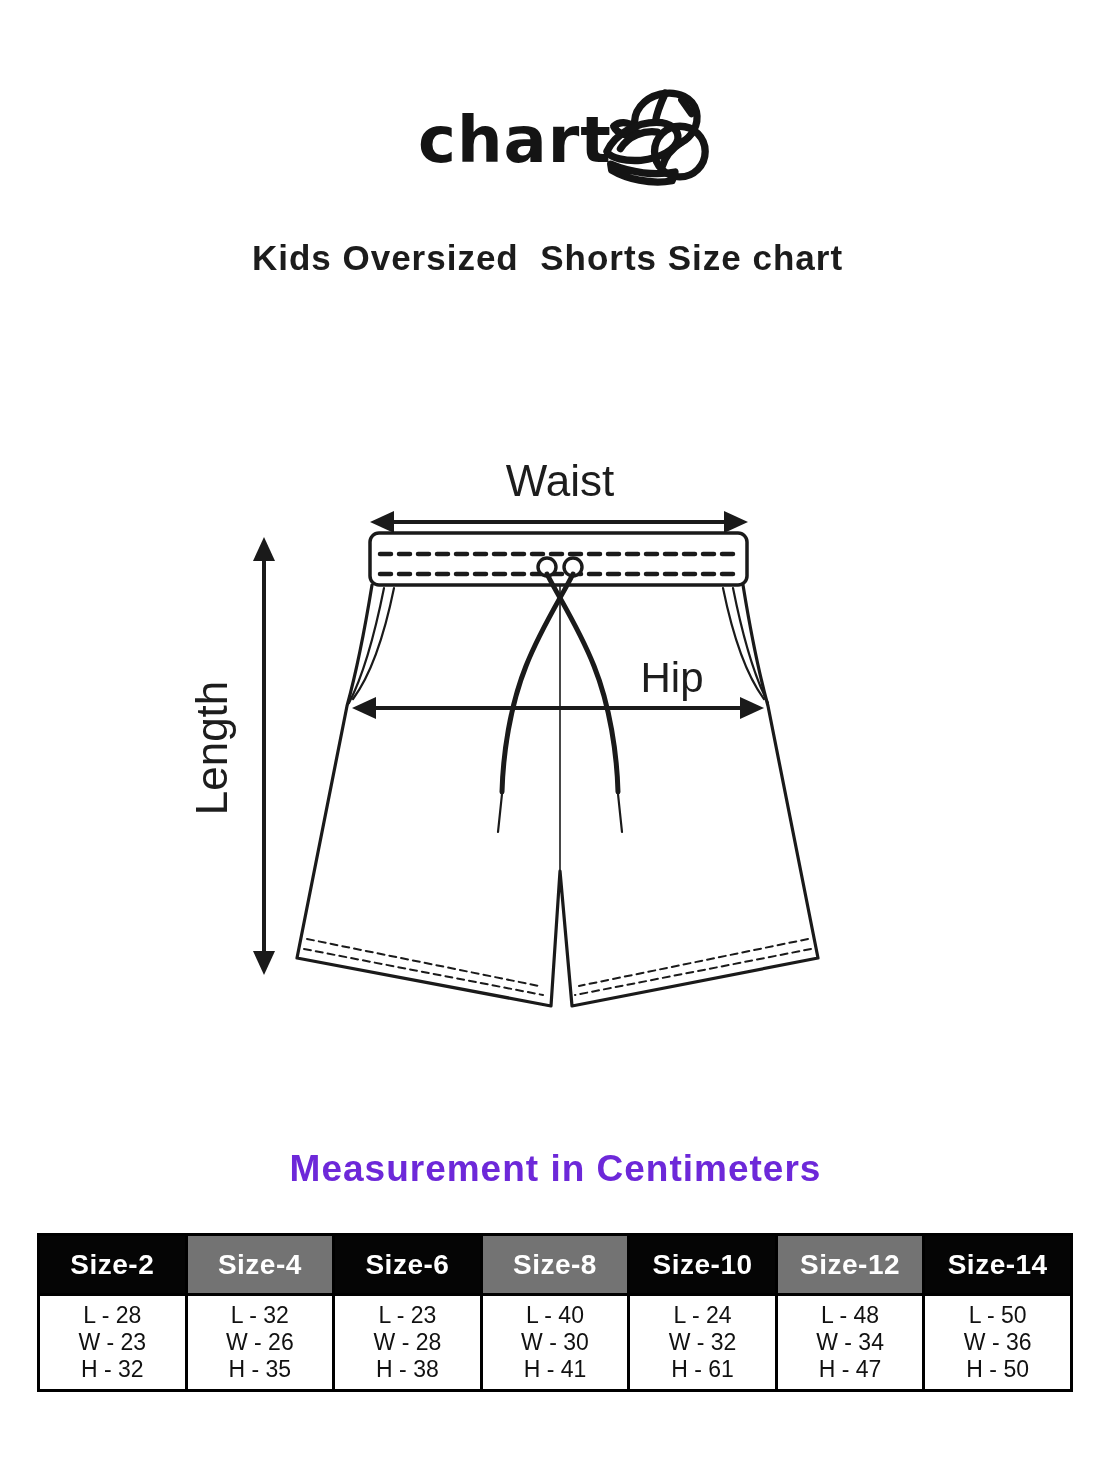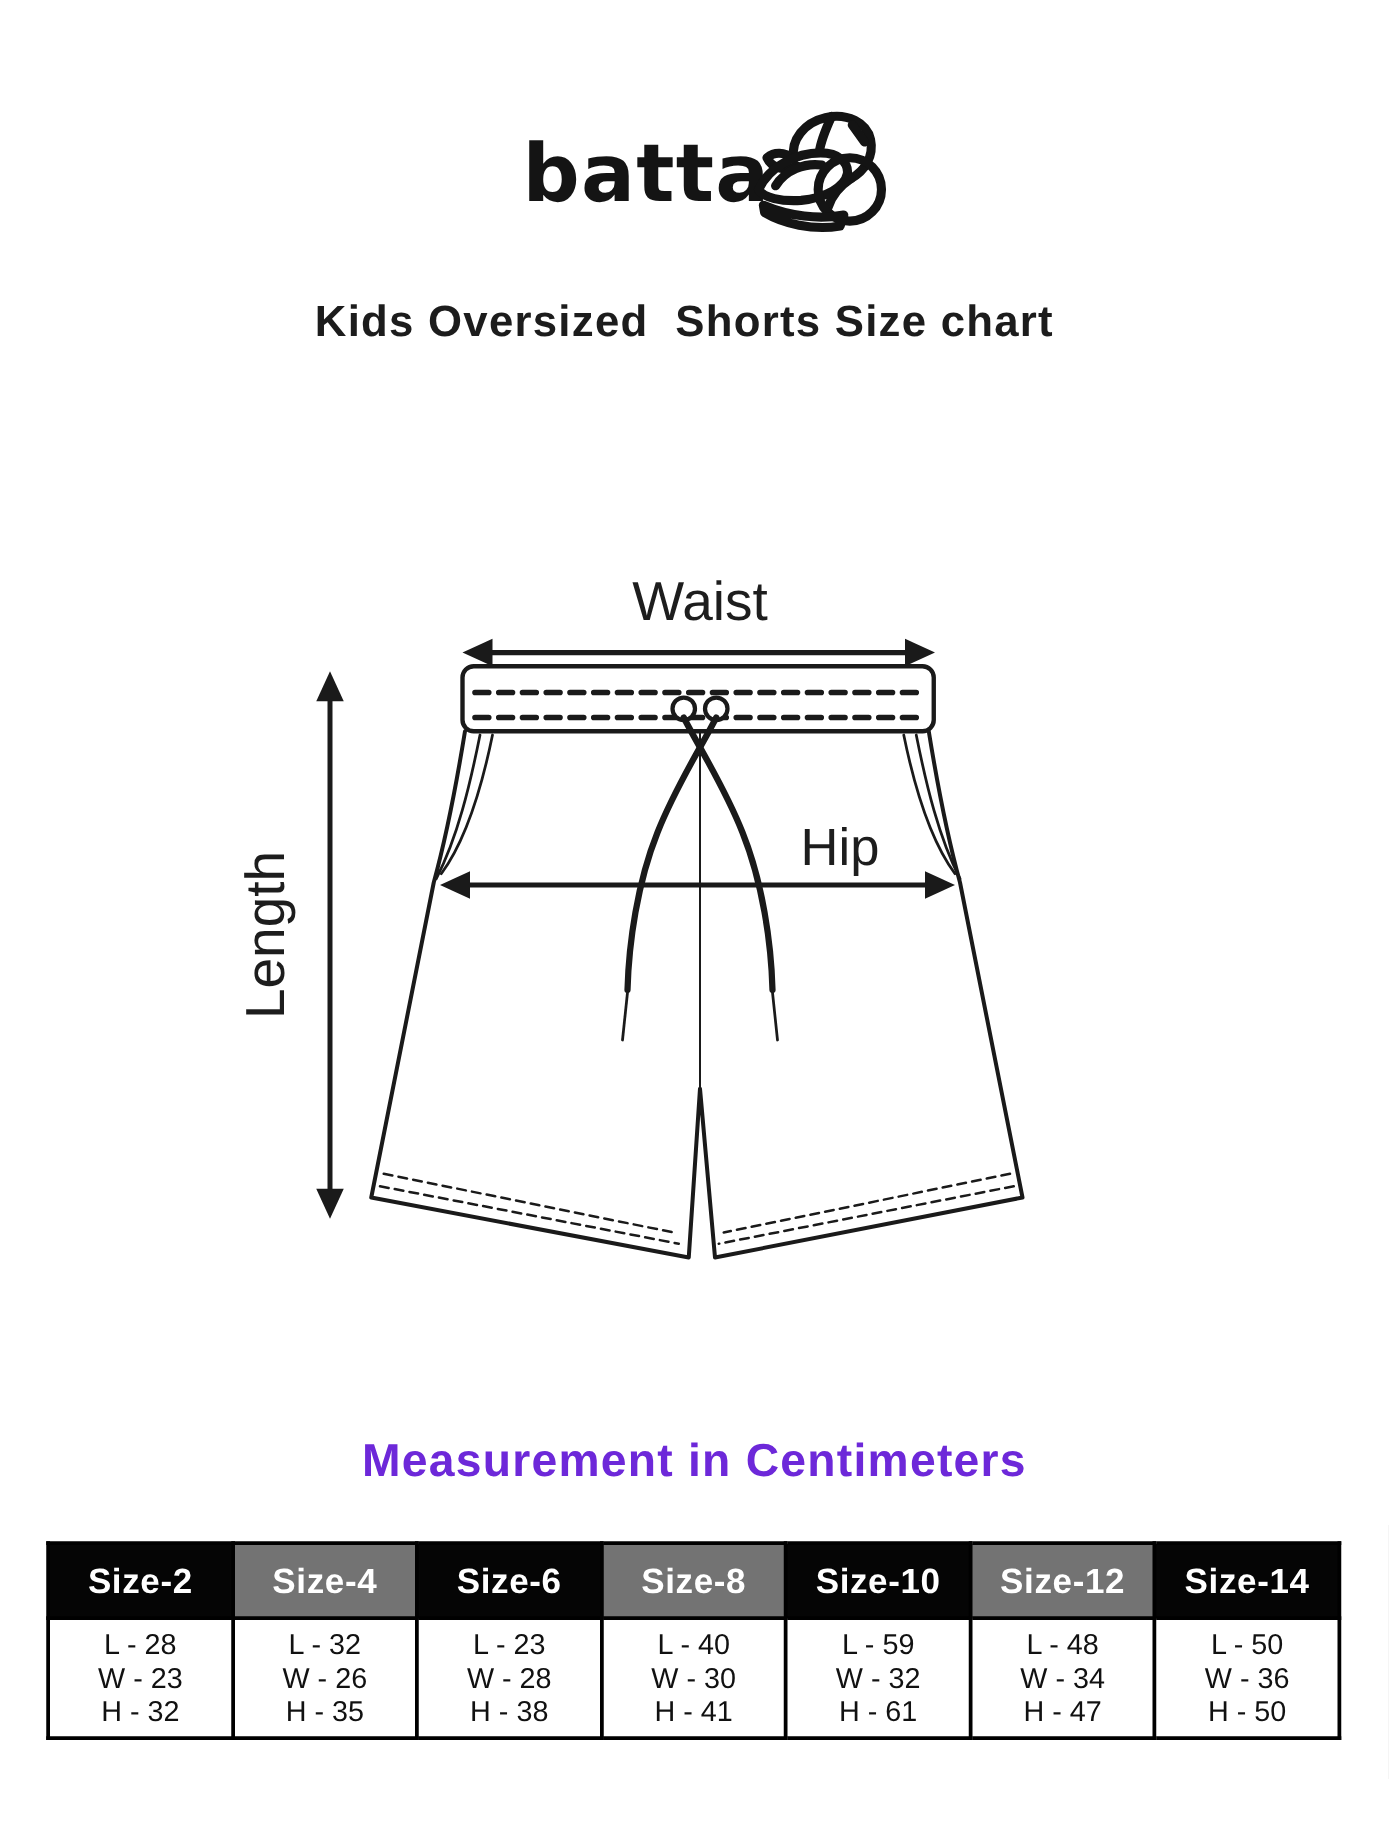--- a/index.html
+++ b/index.html
@@ -58,21 +58,21 @@
     font-size:23px;font-weight:400;color:#111111;
     text-align:center;vertical-align:middle;
   }
   td .mline{line-height:27px;}
 </style>
 </head>
 <body>
 
 <div class="page">
 
-  <span class="wordmark">batta</span>
+  <span class="wordmark">chart</span>
   <svg class="duck" viewBox="0 0 115 120" aria-hidden="true">
     <g fill="none" stroke="#141414" stroke-width="7.5" stroke-linecap="round" stroke-linejoin="round">
       <path d="M 36 52 C 33 36 45 22 62 18 C 80 14 96 22 99 36 C 102 50 94 62 83 68"></path>
       <path d="M 36 52 C 28 46 20 46 14 51 C 18 60 30 62 39 58"></path>
       <path d="M 67 17 C 62 28 58 38 57 46"></path>
       <path d="M 84 24 L 94 38"></path>
       <path d="M 83 68 C 74 74 67 82 64 92"></path>
       <path d="M 7 77 C 16 58 38 47 58 47 C 73 47 81 55 80 64 C 78 75 62 84 42 86 C 26 87 11 84 7 77 Z"></path>
       <path d="M 21 74 C 29 61 45 55 59 57"></path>
       <circle cx="82" cy="77" r="26"></circle>
@@ -157,21 +157,21 @@
           <div class="mline">L - 23</div>
           <div class="mline">W - 28</div>
           <div class="mline">H - 38</div>
         </td>
         <td>
           <div class="mline">L - 40</div>
           <div class="mline">W - 30</div>
           <div class="mline">H - 41</div>
         </td>
         <td>
-          <div class="mline">L - 59</div>
+          <div class="mline">L - 24</div>
           <div class="mline">W - 32</div>
           <div class="mline">H - 61</div>
         </td>
         <td>
           <div class="mline">L - 48</div>
           <div class="mline">W - 34</div>
           <div class="mline">H - 47</div>
         </td>
         <td>
           <div class="mline">L - 50</div>

